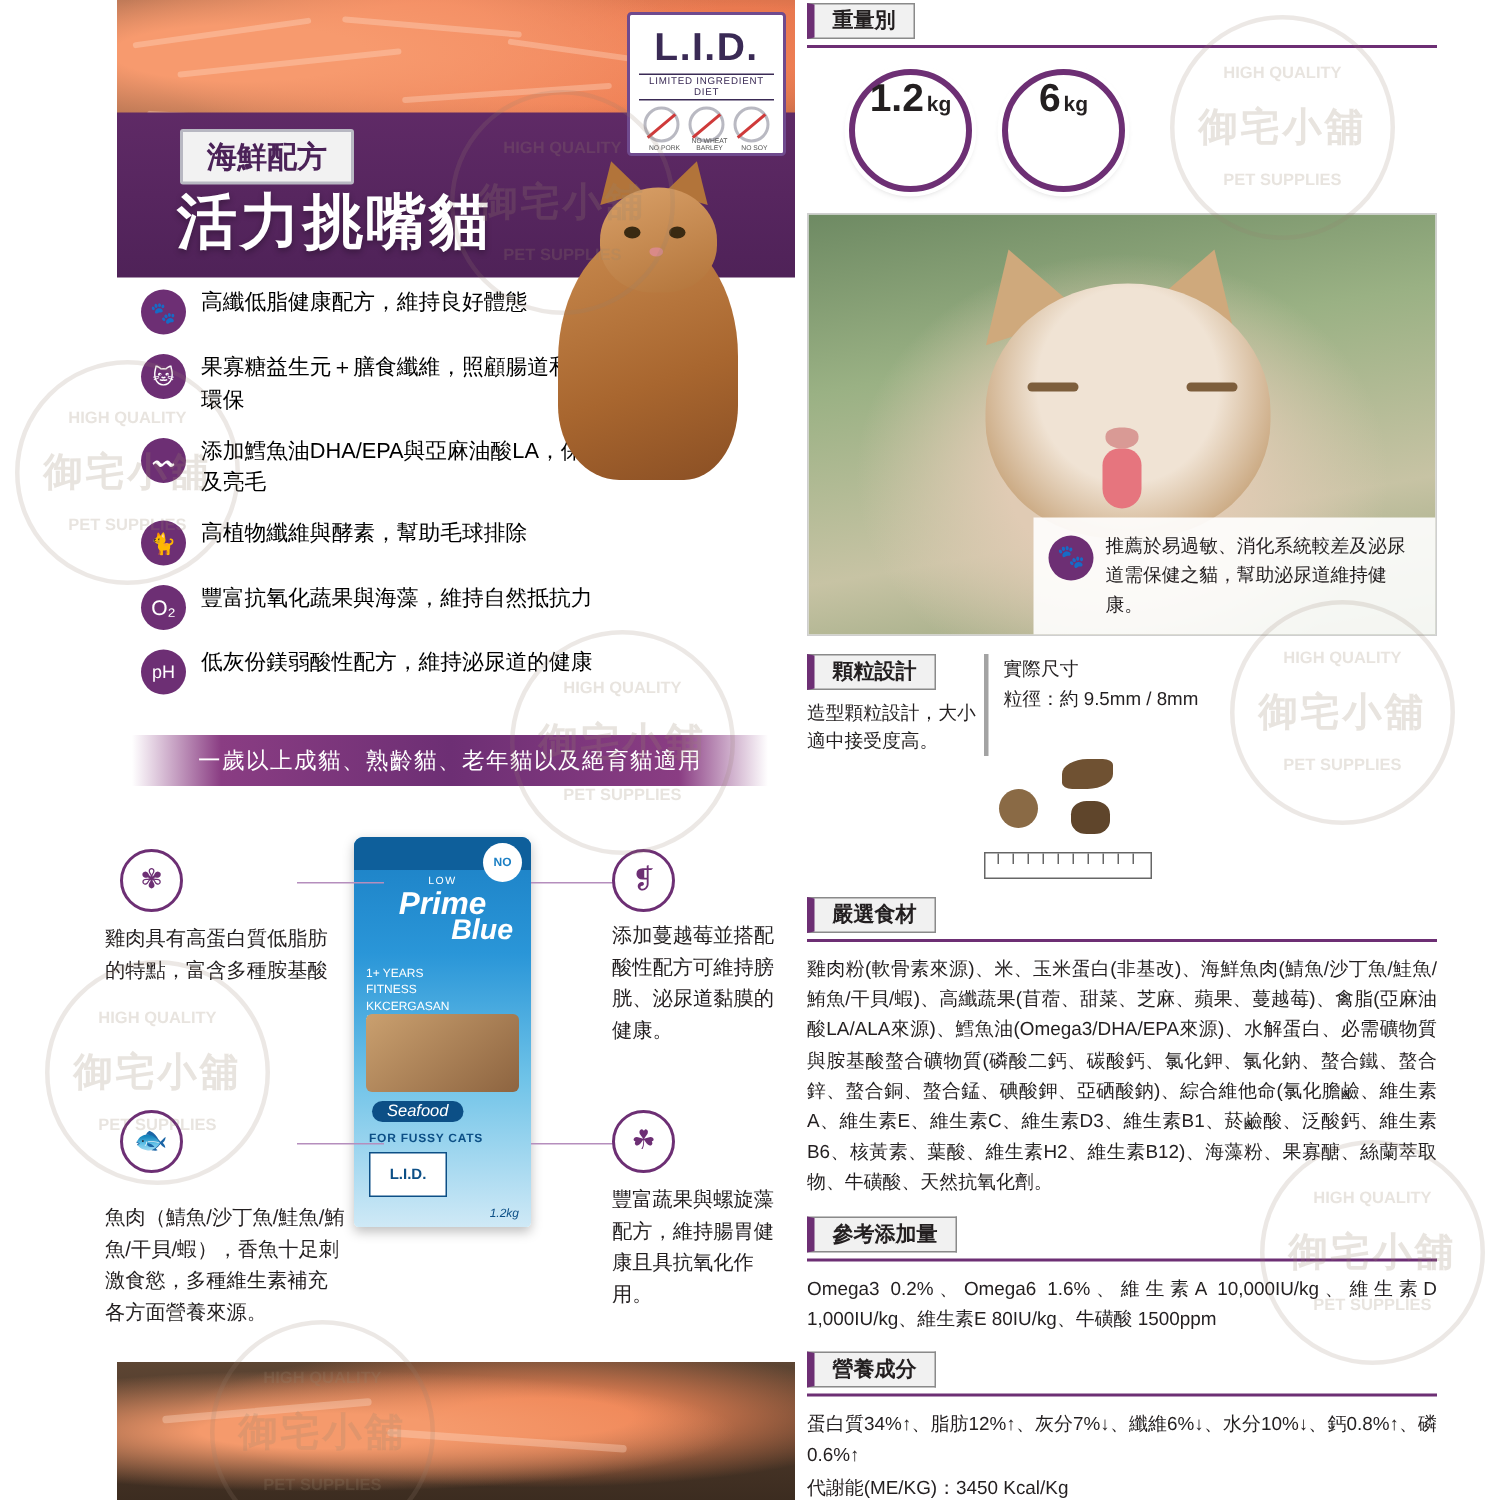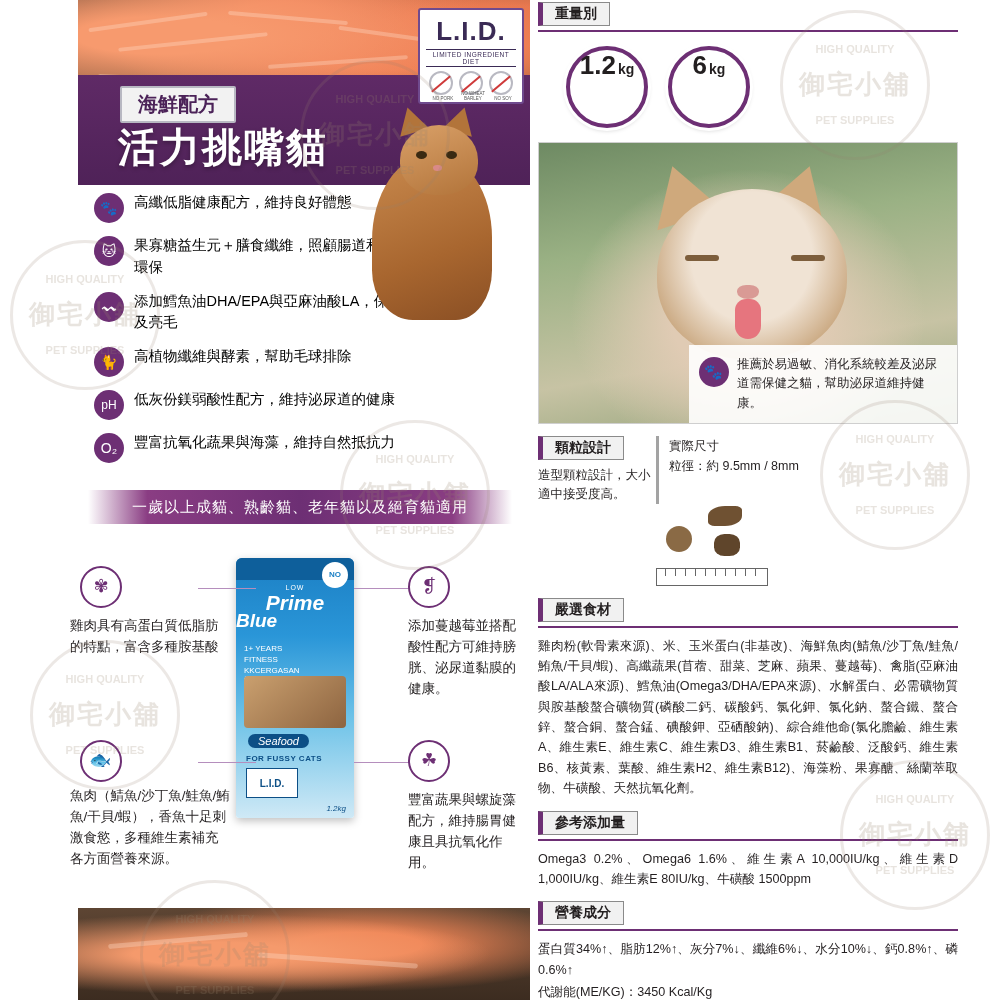--- a/index.html
+++ b/index.html
@@ -136,21 +136,21 @@
   .bag {
     position: absolute; left: 158px; top: 18px; width: 118px; height: 260px;
     background: linear-gradient(180deg,#1b7fc4 0%, #2a96d8 30%, #6fc3e8 62%, #cfe9f6 100%);
     border-radius: 6px 6px 3px 3px;
     box-shadow: 0 3px 8px rgba(0,0,0,.25);
     overflow: hidden;
   }
   .bag .bag-top { position: absolute; top: 0; left: 0; right: 0; height: 22px; background: #0e5f9b; }
   .bag .brand { position: absolute; top: 26px; left: 0; right: 0; text-align: center; color: #fff; font-size: 7px; letter-spacing: 1px; }
   .bag .prime { position: absolute; top: 34px; left: 0; right: 0; text-align: center; color: #fff; font-size: 21px; font-weight: bold; font-style: italic; line-height: 1; }
-  .bag .blue { position: absolute; top: 53px; left: 0; right: 12px; text-align: left; color: #fff; font-size: 19px; font-weight: bold; font-style: italic; line-height: 1; }
+  .bag .blue { position: absolute; top: 53px; left: 0; right: 12px; text-align: right; color: #fff; font-size: 19px; font-weight: bold; font-style: italic; line-height: 1; }
   .bag .fitness { position: absolute; top: 86px; left: 8px; color: #fff; font-size: 8px; line-height: 1.35; }
   .bag .no-badge { position: absolute; top: 4px; right: 6px; width: 26px; height: 26px; border-radius: 50%; background: #fff; color: #1b7fc4; font-size: 8px; font-weight: bold; text-align: center; line-height: 26px; }
   .bag .catpic { position: absolute; top: 118px; left: 8px; width: 102px; height: 52px; background: linear-gradient(140deg,#caa06f,#8d6440); border-radius: 4px; }
   .bag .seafood-pill { position: absolute; top: 176px; left: 12px; background: #0c4f86; color: #fff; font-size: 11px; font-style: italic; padding: 1px 10px; border-radius: 8px; }
   .bag .fussy { position: absolute; top: 196px; left: 10px; color: #0c4f86; font-size: 8px; font-weight: bold; letter-spacing: .5px; }
   .bag .lid-mini { position: absolute; top: 210px; left: 10px; width: 52px; height: 30px; border: 1px solid #0c4f86; color: #0c4f86; font-size: 10px; font-weight: bold; text-align: center; line-height: 30px; background: #fff; }
   .bag .weight { position: absolute; bottom: 5px; right: 8px; font-size: 8px; color: #0c4f86; font-style: italic; }
 
   .callout { position: absolute; width: 160px; font-size: 13.5px; line-height: 1.55; }
   .callout .cdot {
@@ -294,26 +294,26 @@
       </div>
       <div class="feat-row">
         <div class="feat-icon">〰</div>
         <div class="feat-text">添加鱈魚油DHA/EPA與亞麻油酸LA，保健腦部及亮毛</div>
       </div>
       <div class="feat-row">
         <div class="feat-icon">🐈</div>
         <div class="feat-text">高植物纖維與酵素，幫助毛球排除</div>
       </div>
       <div class="feat-row">
+        <div class="feat-icon">O₂</div>
+        <div class="feat-text">豐富抗氧化蔬果與海藻，維持自然抵抗力</div>
+      </div>
+      <div class="feat-row">
         <div class="feat-icon" style="font-size:12px;">pH</div>
         <div class="feat-text">低灰份鎂弱酸性配方，維持泌尿道的健康</div>
-      </div>
-      <div class="feat-row">
-        <div class="feat-icon">O₂</div>
-        <div class="feat-text">豐富抗氧化蔬果與海藻，維持自然抵抗力</div>
       </div>
     </div>
 
     <div class="age-bar">一歲以上成貓、熟齡貓、老年貓以及絕育貓適用</div>
 
     <div class="product-area">
 
       <div class="bag">
         <div class="bag-top"></div>
         <div class="no-badge">NO</div>
@@ -333,26 +333,26 @@
       <div class="cline" style="left:120px;top:222px;width:58px;"></div>
       <div class="cline" style="left:276px;top:222px;width:60px;"></div>
 
       <div class="callout left" style="left:-8px;top:26px;">
         <div class="cdot">✾</div>
         <div style="margin-top:8px;">雞肉具有高蛋白質低脂肪的特點，富含多種胺基酸</div>
       </div>
 
       <div class="callout right" style="left:330px;top:26px;">
         <div class="cdot">❡</div>
-        <div style="margin-top:8px;width:110px;">添加蔓越莓並搭配酸性配方可維持膀胱、泌尿道黏膜的健康。</div>
+        <div style="margin-top:8px;width:110px;font-family:Liberation Mono, monospace;">添加蔓越莓並搭配酸性配方可維持膀胱、泌尿道黏膜的健康。</div>
       </div>
 
       <div class="callout left" style="left:-8px;top:200px;">
         <div class="cdot">🐟</div>
-        <div style="margin-top:4px;">魚肉（鯖魚/沙丁魚/鮭魚/鮪魚/干貝/蝦），香魚十足刺激食慾，多種維生素補充各方面營養來源。</div>
+        <div style="margin-top:20px;">魚肉（鯖魚/沙丁魚/鮭魚/鮪魚/干貝/蝦），香魚十足刺激食慾，多種維生素補充各方面營養來源。</div>
       </div>
 
       <div class="callout right" style="left:330px;top:200px;">
         <div class="cdot">☘</div>
         <div style="margin-top:8px;width:110px;">豐富蔬果與螺旋藻配方，維持腸胃健康且具抗氧化作用。</div>
       </div>
     </div>
   </div>
 
   <div class="salmon-bottom">

